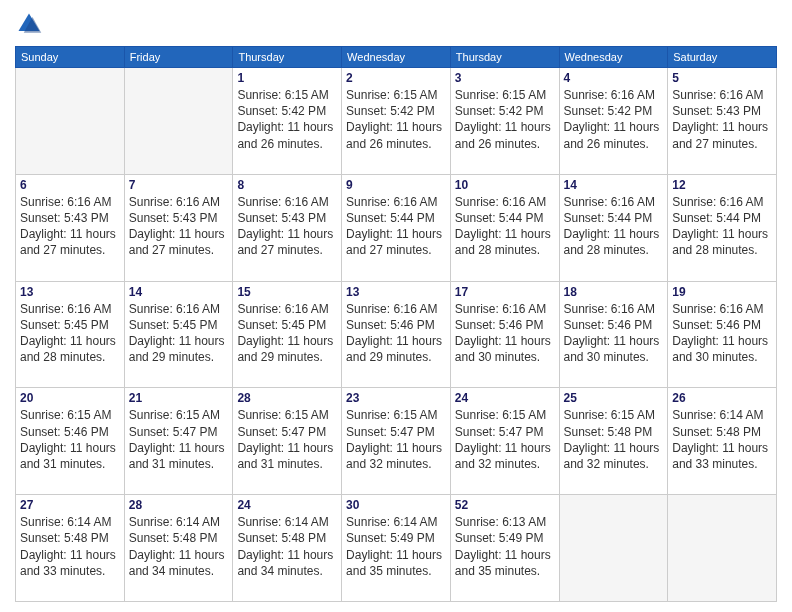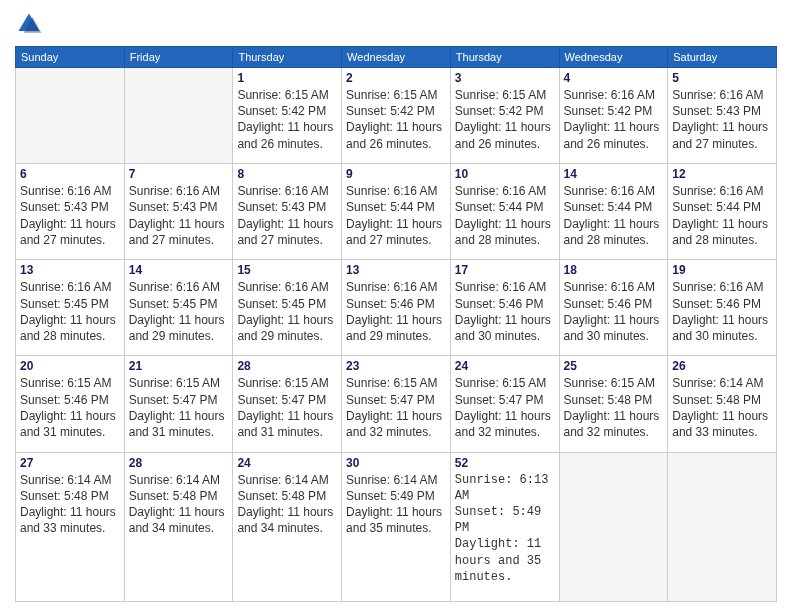--- a/index.html
+++ b/index.html
@@ -315,21 +315,21 @@
 Daylight: 11 hours and 34 minutes.</div>
           </td>
           <td>
             <span class="day-number">30</span>
             <div class="cell-text" style="white-space: pre-wrap;">Sunrise: 6:14 AM
 Sunset: 5:49 PM
 Daylight: 11 hours and 35 minutes.</div>
           </td>
           <td>
             <span class="day-number">52</span>
-            <div class="cell-text" style="white-space: pre-wrap; font-family: Liberation Mono, monospace;">Sunrise: 6:13 AM
+            <div class="cell-text" style="white-space: pre-wrap;">Sunrise: 6:13 AM
 Sunset: 5:49 PM
 Daylight: 11 hours and 35 minutes.</div>
           </td>
           <td class="empty"></td>
           <td class="empty"></td>
         </tr>
       </tbody>
   </table>
 </div>
 

